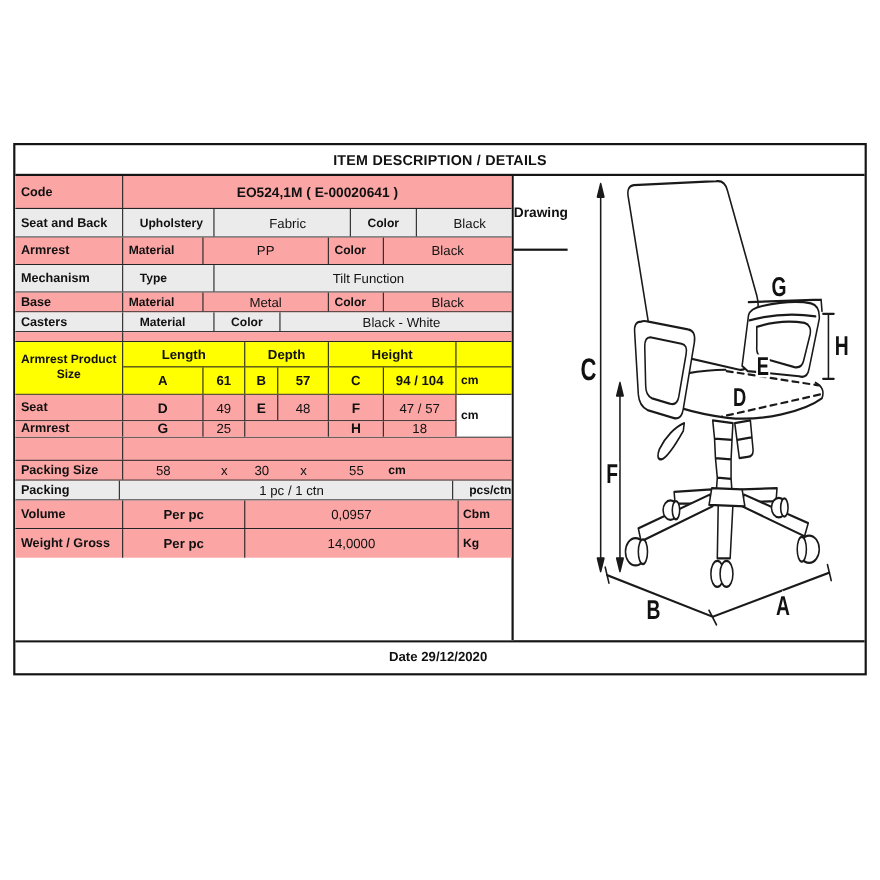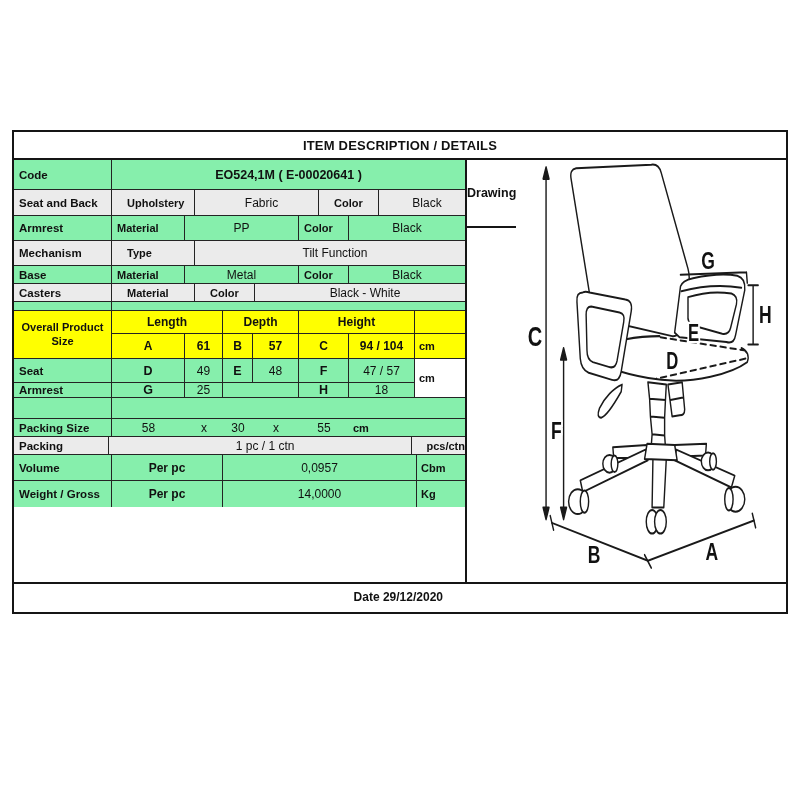--- a/index.html
+++ b/index.html
@@ -20,21 +20,21 @@
   .left { width:453px; border-right:2px solid #151515; display:flex; flex-direction:column; background:#fff; }
   .right { flex:1; display:flex; flex-direction:row; }
   .draw-hdr {
     height:68px; border-bottom:2px solid #151515;
     display:flex; align-items:center; justify-content:center;
     font-weight:bold; font-size:12.5px;
   }
   .chair { flex:1; }
   .chair svg { width:100%; height:100%; display:block; }
 
-  .r { display:flex; border-bottom:1.6px solid #242424; background:#86efac; }
+  .r { display:flex; border-bottom:1.6px solid #242424; background:#fca5a5; }
   .r.sh { background:#ebebeb;gap:10px; }
   .r.last { border-bottom:none; }
   .c {
     display:flex; align-items:center; justify-content:center;
     border-right:1.6px solid #242424; height:100%; font-size:12px;
   }
   .lab { justify-content:flex-start; padding-left:5px; font-weight:bold; font-size:11.5px; }
   .at  { justify-content:flex-start; padding-left:5px; font-weight:bold; font-size:11px; }
   .bold { font-weight:bold; }
   .unit { justify-content:flex-start; padding-left:4px; font-weight:bold; font-size:11px; }
@@ -123,21 +123,21 @@
         <div class="c at w50">Color</div>
         <div class="c end">Black - White</div>
       </div>
 
       <div class="r h9">
         <div class="c w98"></div>
         <div class="c end"></div>
       </div>
 
       <div class="yblock">
-        <div class="ylab">Overall Product Size</div>
+        <div class="ylab">Armrest Product Size</div>
         <div class="ycol">
           <div class="r h23">
             <div class="c yc w111">Length</div>
             <div class="c yc w76">Depth</div>
             <div class="c yc w116">Height</div>
             <div class="c end"></div>
           </div>
           <div class="r">
             <div class="c yc w73">A</div>
             <div class="c yc w38">61</div>

